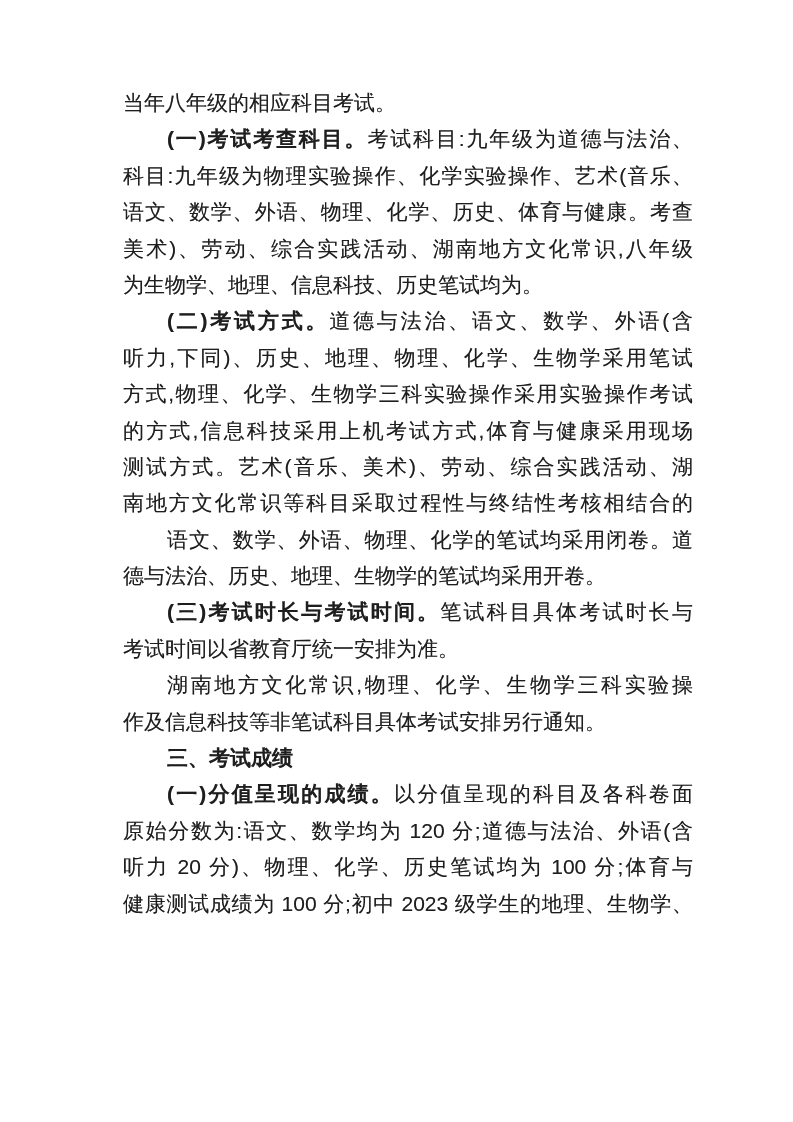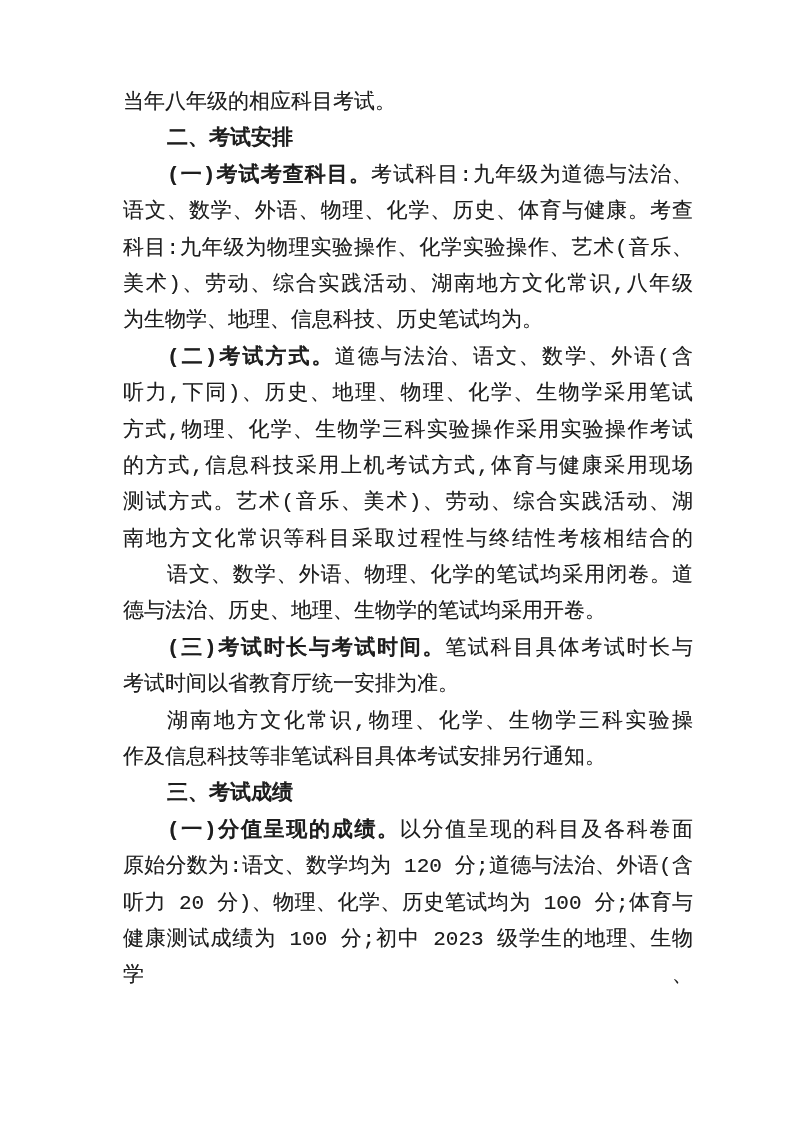--- a/index.html
+++ b/index.html
@@ -6,21 +6,21 @@
     margin: 0;
     padding: 0;
     background: #ffffff;
   }
   .page {
     position: relative;
     width: 793px;
     height: 994px;
     background: #ffffff;
     overflow: hidden;
-    font-family: Liberation Mono, monospace;
+    font-family: Liberation Sans, sans-serif;
     color: #1e1e1e;
   }
   .content {
     position: absolute;
     left: 123px;
     top: 85px;
     width: 570px;
   }
   .line {
     height: 36.4px;
@@ -52,24 +52,23 @@
     color: #1e1e1e;
     text-shadow: 0 0 0.4px rgba(20,20,20,0.45);
   }
 </style>
 </head>
 <body>
 
 <div class="page">
   <div class="content">
       <div class="line"><span class="seg">当年八年级的相应科目考试。</span></div>
-      <div class="line indent"><span class="seg-bold">二、考试安排</span></div>
       <div class="line indent fill"><span class="seg-bold">(一)考试考查科目。</span><span class="seg">考试科目:九年级为道德与法治、</span></div>
+      <div class="line fill"><span class="seg">科目:九年级为物理实验操作、化学实验操作、艺术(音乐、</span></div>
       <div class="line fill"><span class="seg">语文、数学、外语、物理、化学、历史、体育与健康。考查</span></div>
-      <div class="line fill"><span class="seg">科目:九年级为物理实验操作、化学实验操作、艺术(音乐、</span></div>
       <div class="line fill"><span class="seg">美术)、劳动、综合实践活动、湖南地方文化常识,八年级</span></div>
       <div class="line"><span class="seg">为生物学、地理、信息科技、历史笔试均为。</span></div>
       <div class="line indent fill"><span class="seg-bold">(二)考试方式。</span><span class="seg">道德与法治、语文、数学、外语(含</span></div>
       <div class="line fill"><span class="seg">听力,下同)、历史、地理、物理、化学、生物学采用笔试</span></div>
       <div class="line fill"><span class="seg">方式,物理、化学、生物学三科实验操作采用实验操作考试</span></div>
       <div class="line fill"><span class="seg">的方式,信息科技采用上机考试方式,体育与健康采用现场</span></div>
       <div class="line fill"><span class="seg">测试方式。艺术(音乐、美术)、劳动、综合实践活动、湖</span></div>
       <div class="line fill"><span class="seg">南地方文化常识等科目采取过程性与终结性考核相结合的</span></div>
       <div class="line indent fill"><span class="seg">语文、数学、外语、物理、化学的笔试均采用闭卷。道</span></div>
       <div class="line"><span class="seg">德与法治、历史、地理、生物学的笔试均采用开卷。</span></div>

